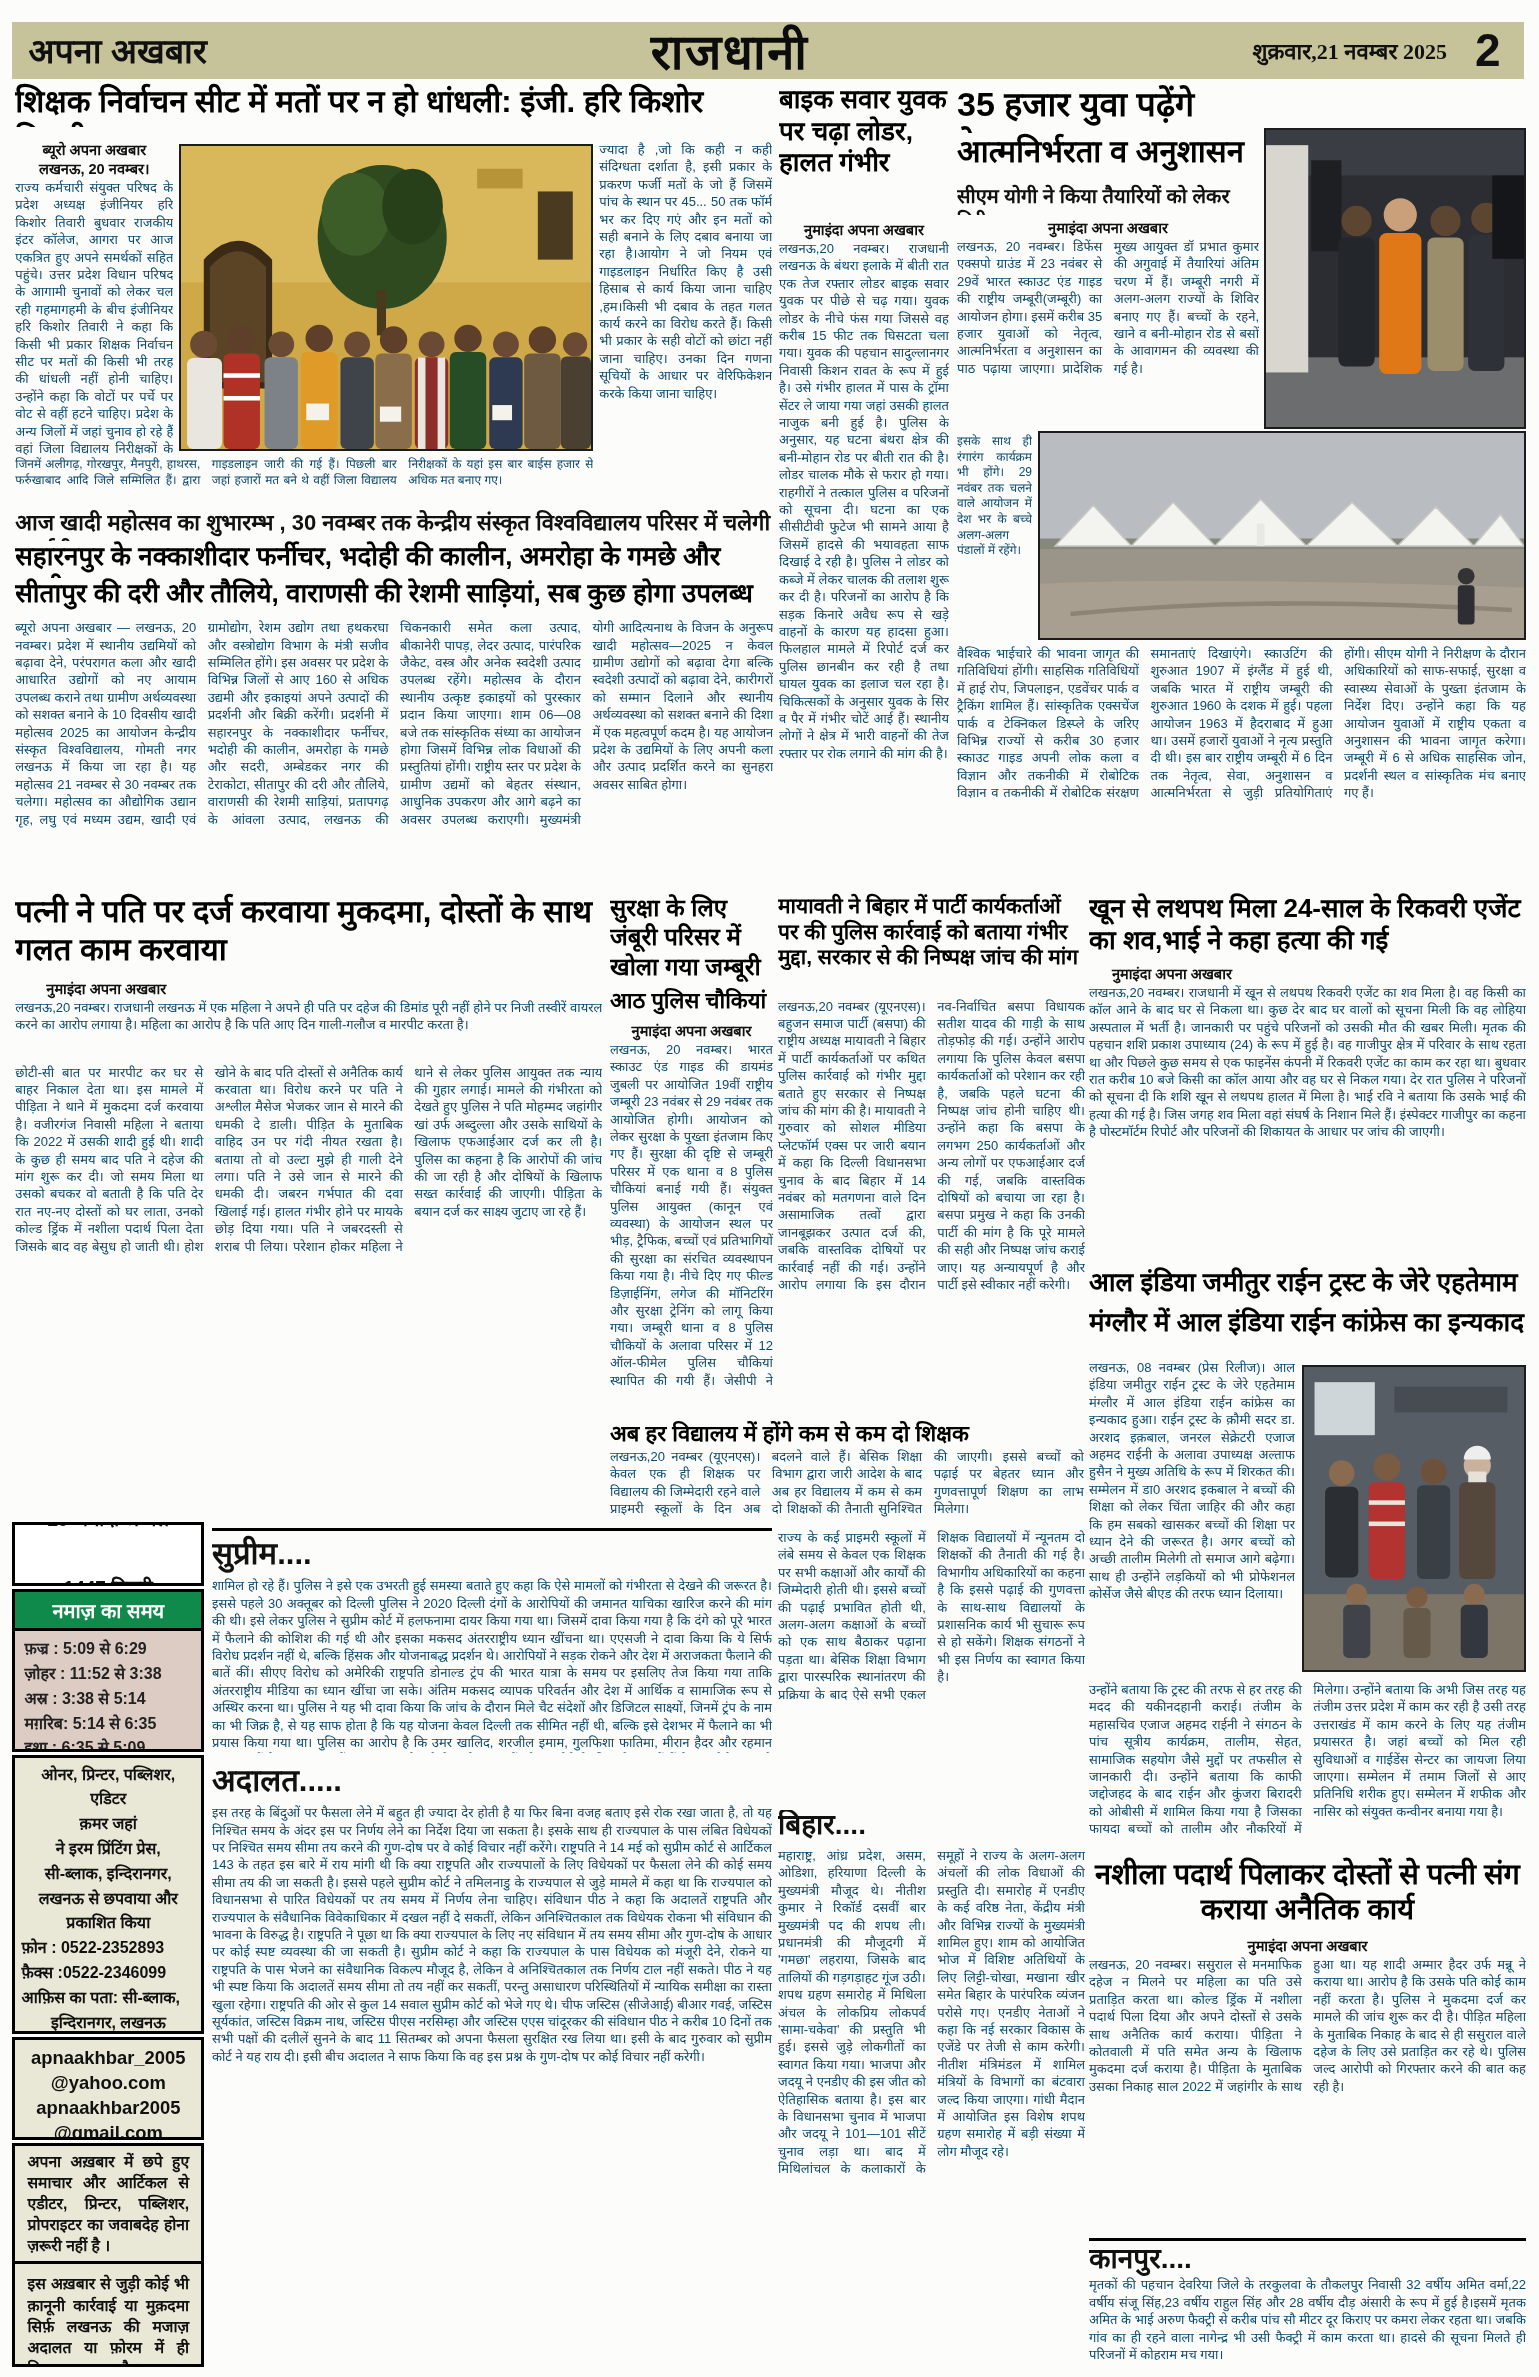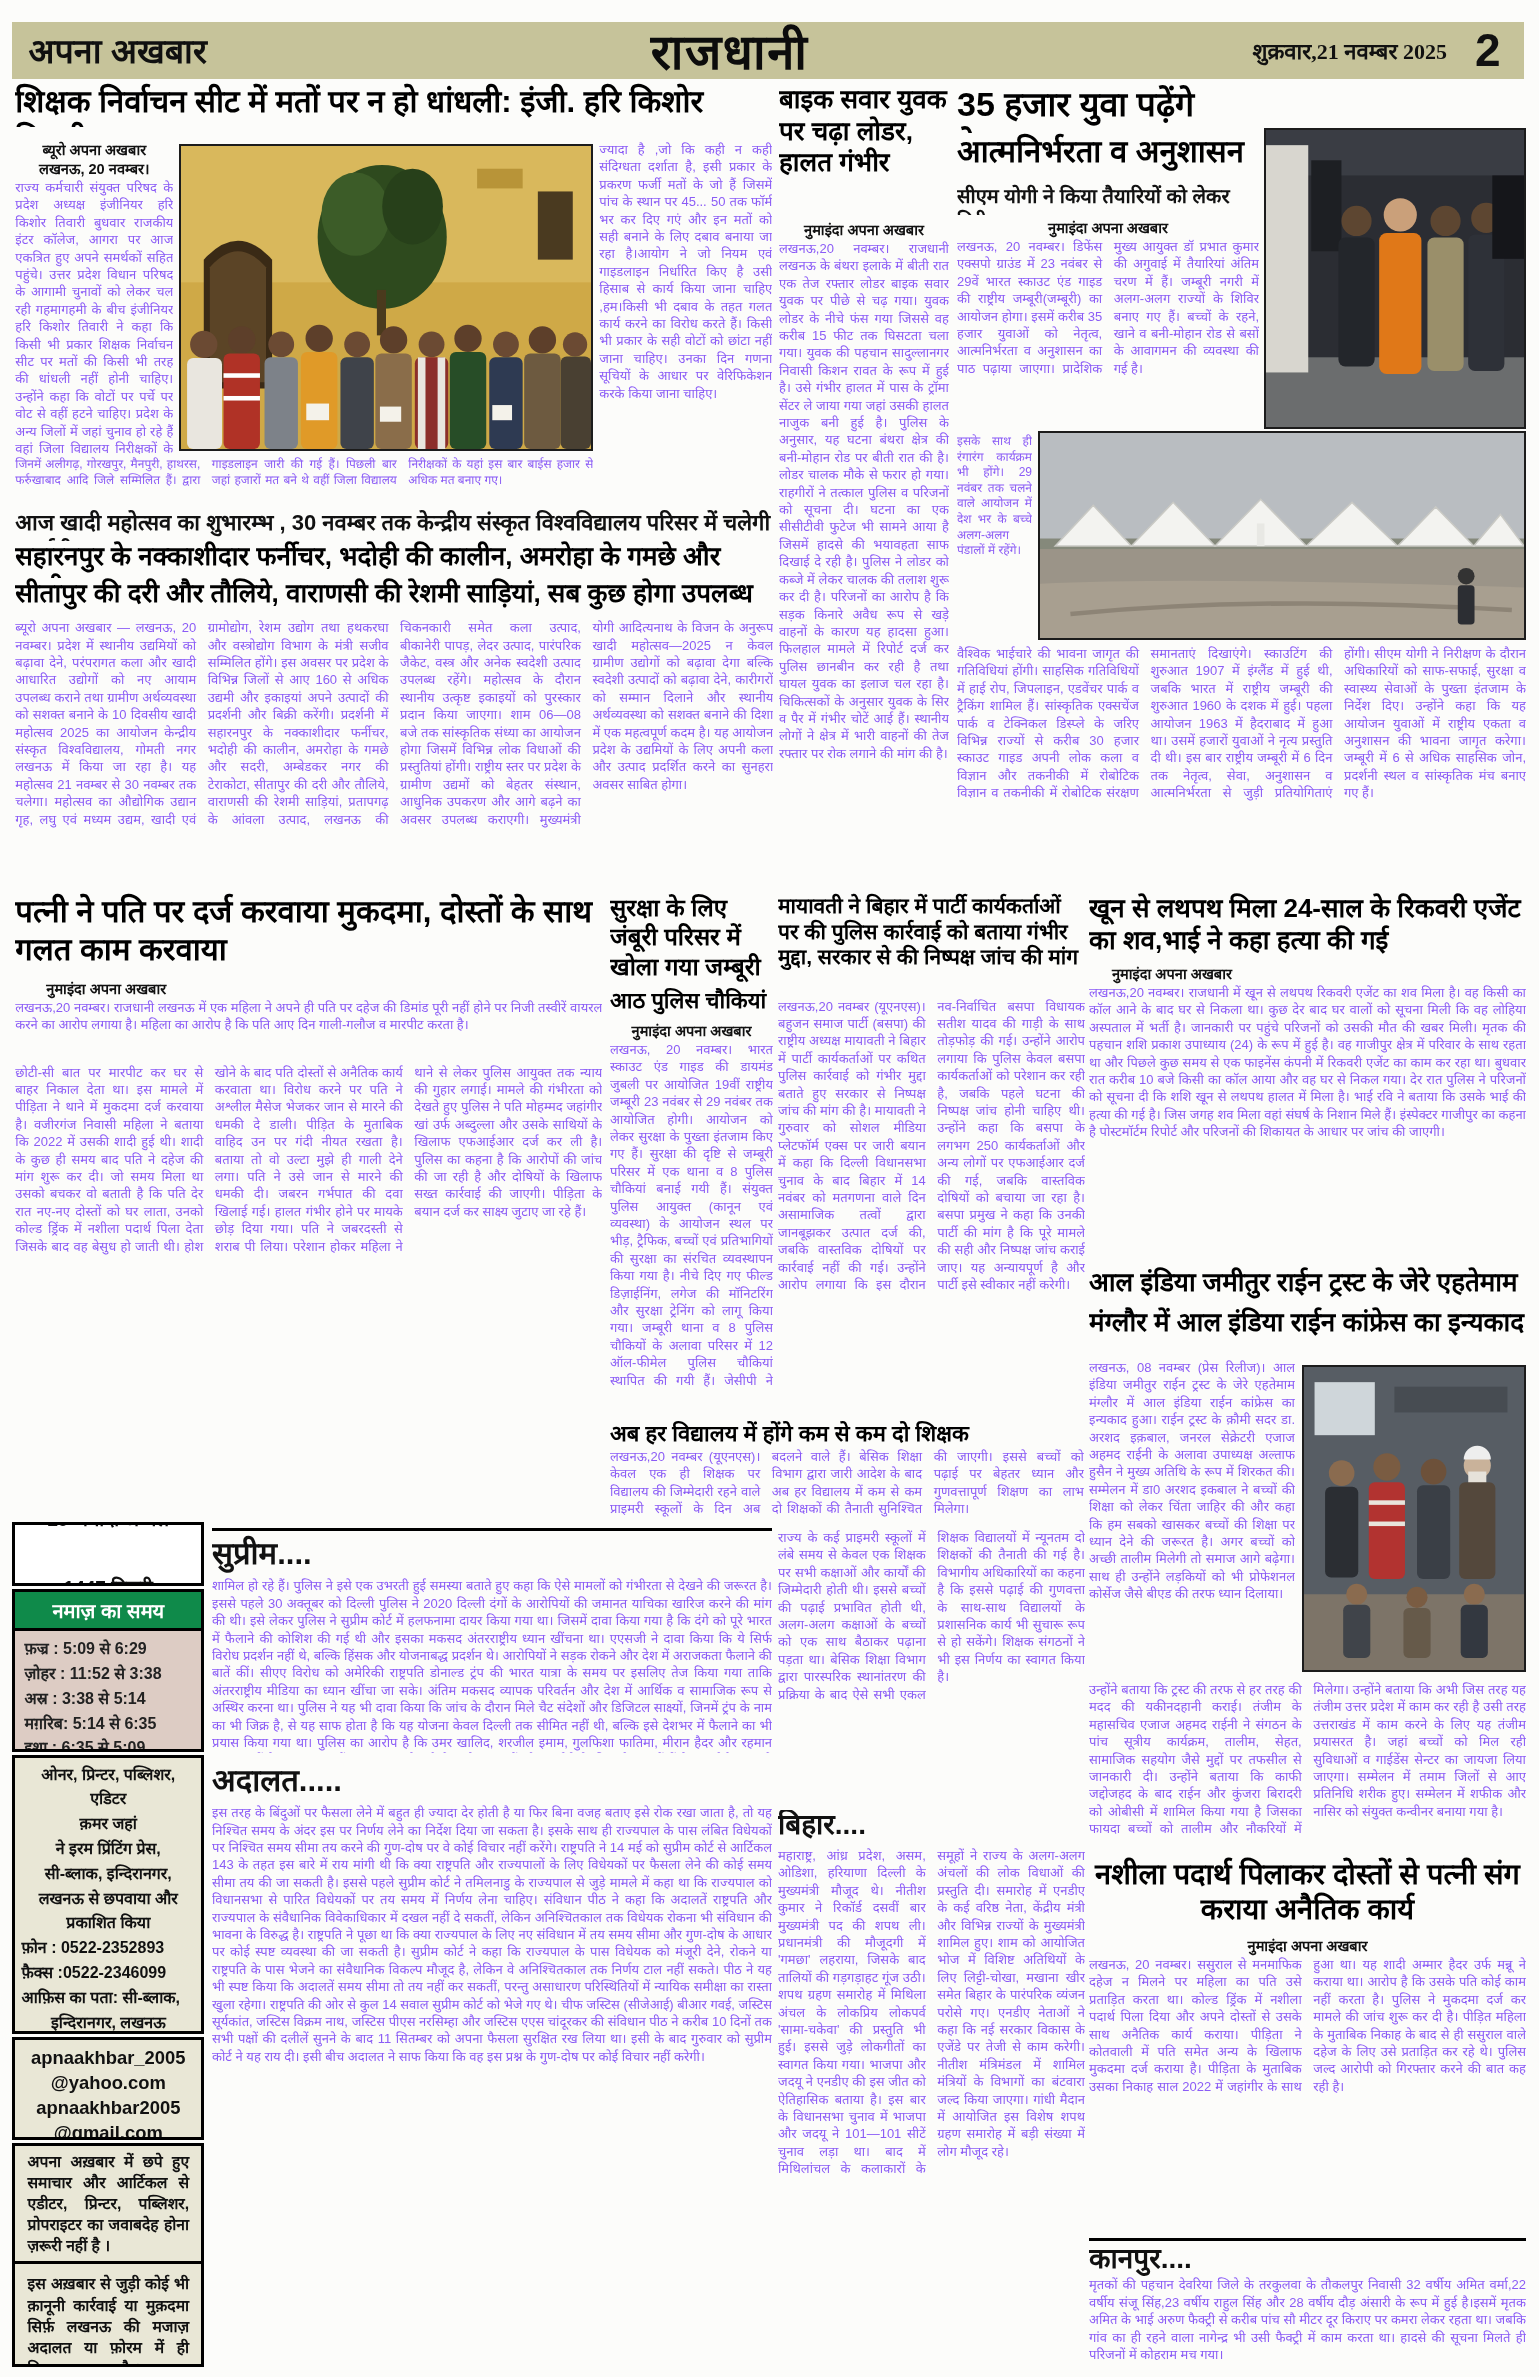--- a/index.html
+++ b/index.html
@@ -12,21 +12,21 @@
   .mast-title{font-size:49px;font-weight:800;color:#0c0c0c;flex:1;text-align:center;letter-spacing:1.5px;}
   .mast-date{font-size:22px;font-weight:800;white-space:nowrap;padding-right:28px;font-family:Liberation Serif, serif;}
   .mast-page{font-size:46px;font-weight:800;padding-right:23px;}
   
   .hl{font-weight:800;color:#000;line-height:1.22;}
   .hl-lg{font-size:31px;}
   .hl-md{font-size:26px;}
   .kicker{font-size:22px;font-weight:800;line-height:1.25;}
   .subhead{font-size:20px;font-weight:800;line-height:1.25;}
   .byline{font-weight:700;text-align:center;font-size:14.6px;line-height:1.3;}
-  .bodytxt{font-size:13px;line-height:1.34;text-align:justify;color:#8b5cf6;}
+  .bodytxt{font-size:13px;line-height:1.34;text-align:justify;color:#0c4a6e;}
   .cols2{column-count:2;column-gap:11.5px;}
   .cols3{column-count:3;column-gap:11.5px;}
   .cols4{column-count:4;column-gap:11.5px;}
   .smalltxt{font-size:12px;line-height:1.3;text-align:justify;}
   .sect-head{font-size:31px;font-weight:800;line-height:1.1;margin-bottom:6.1px;}
   .rule-top4{border-top:3.1px solid #000;}
   .rule-top5{border-top:3.8px solid #000;}
   .photo{border:2.3px solid #1c1c1c;box-sizing:border-box;}
   .photo svg{display:block;width:100%;height:100%;}
   

